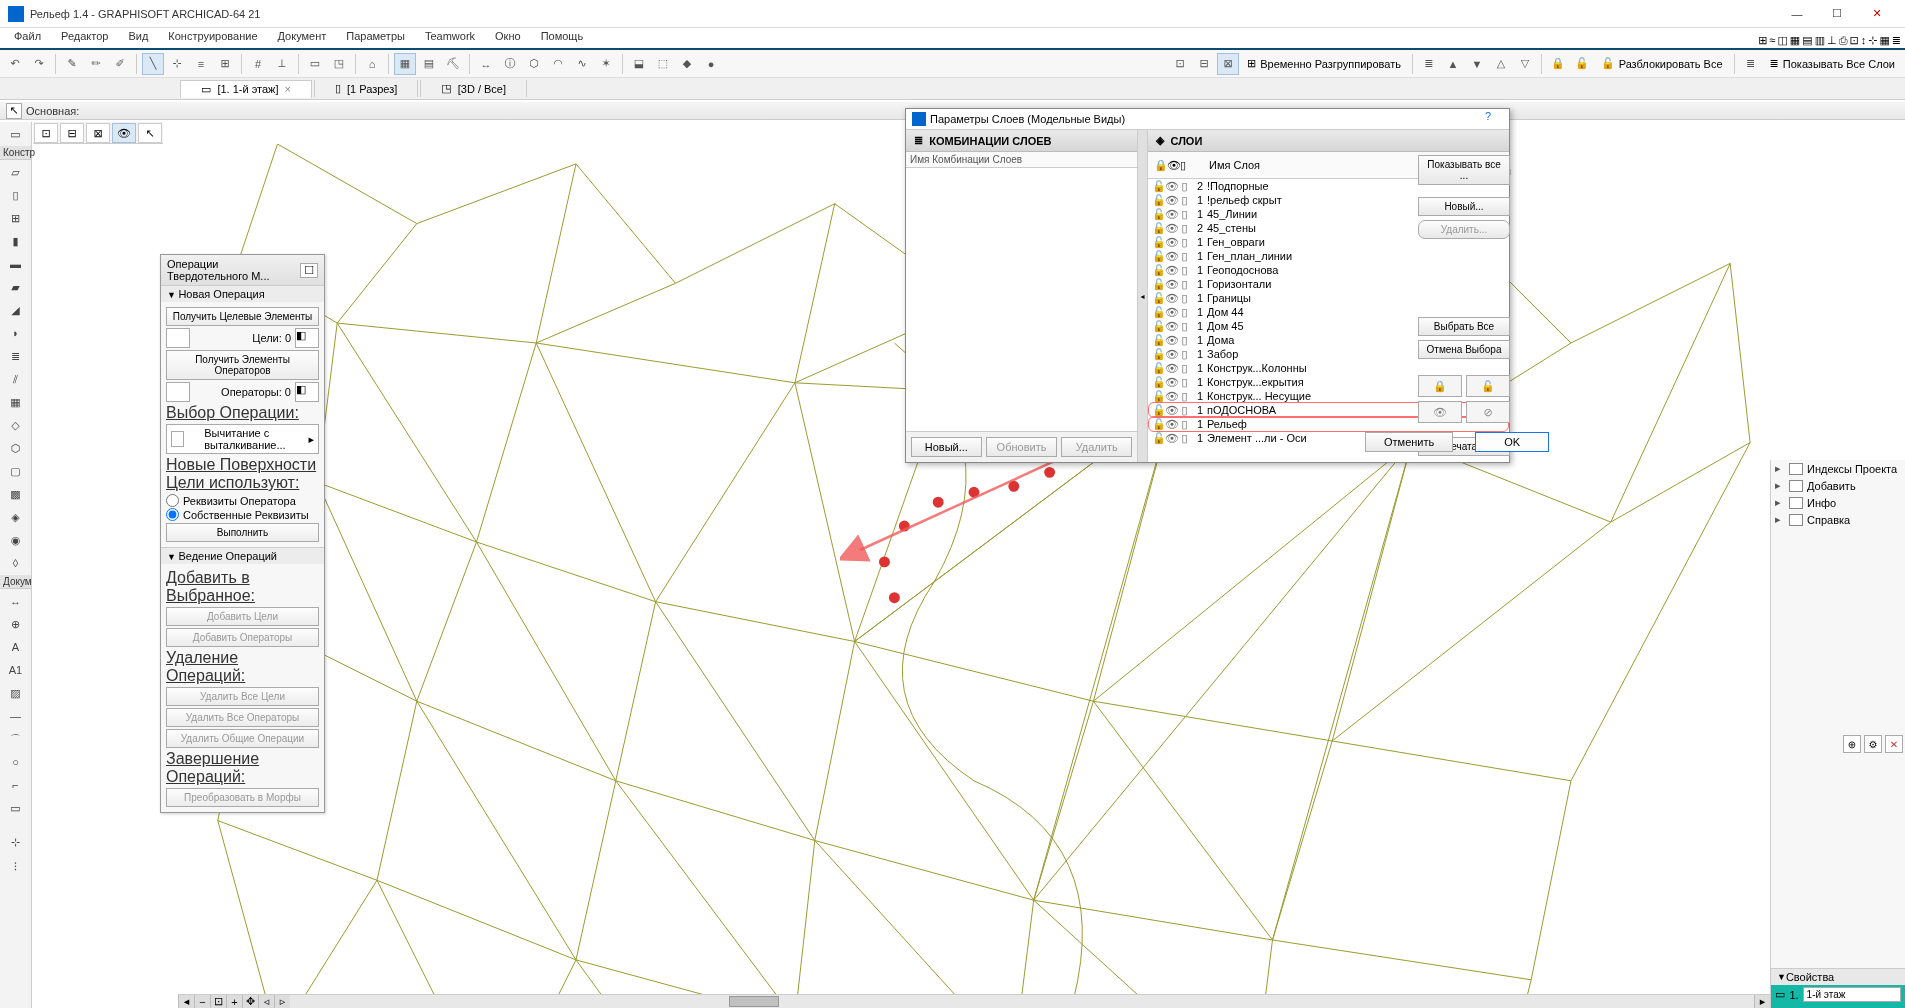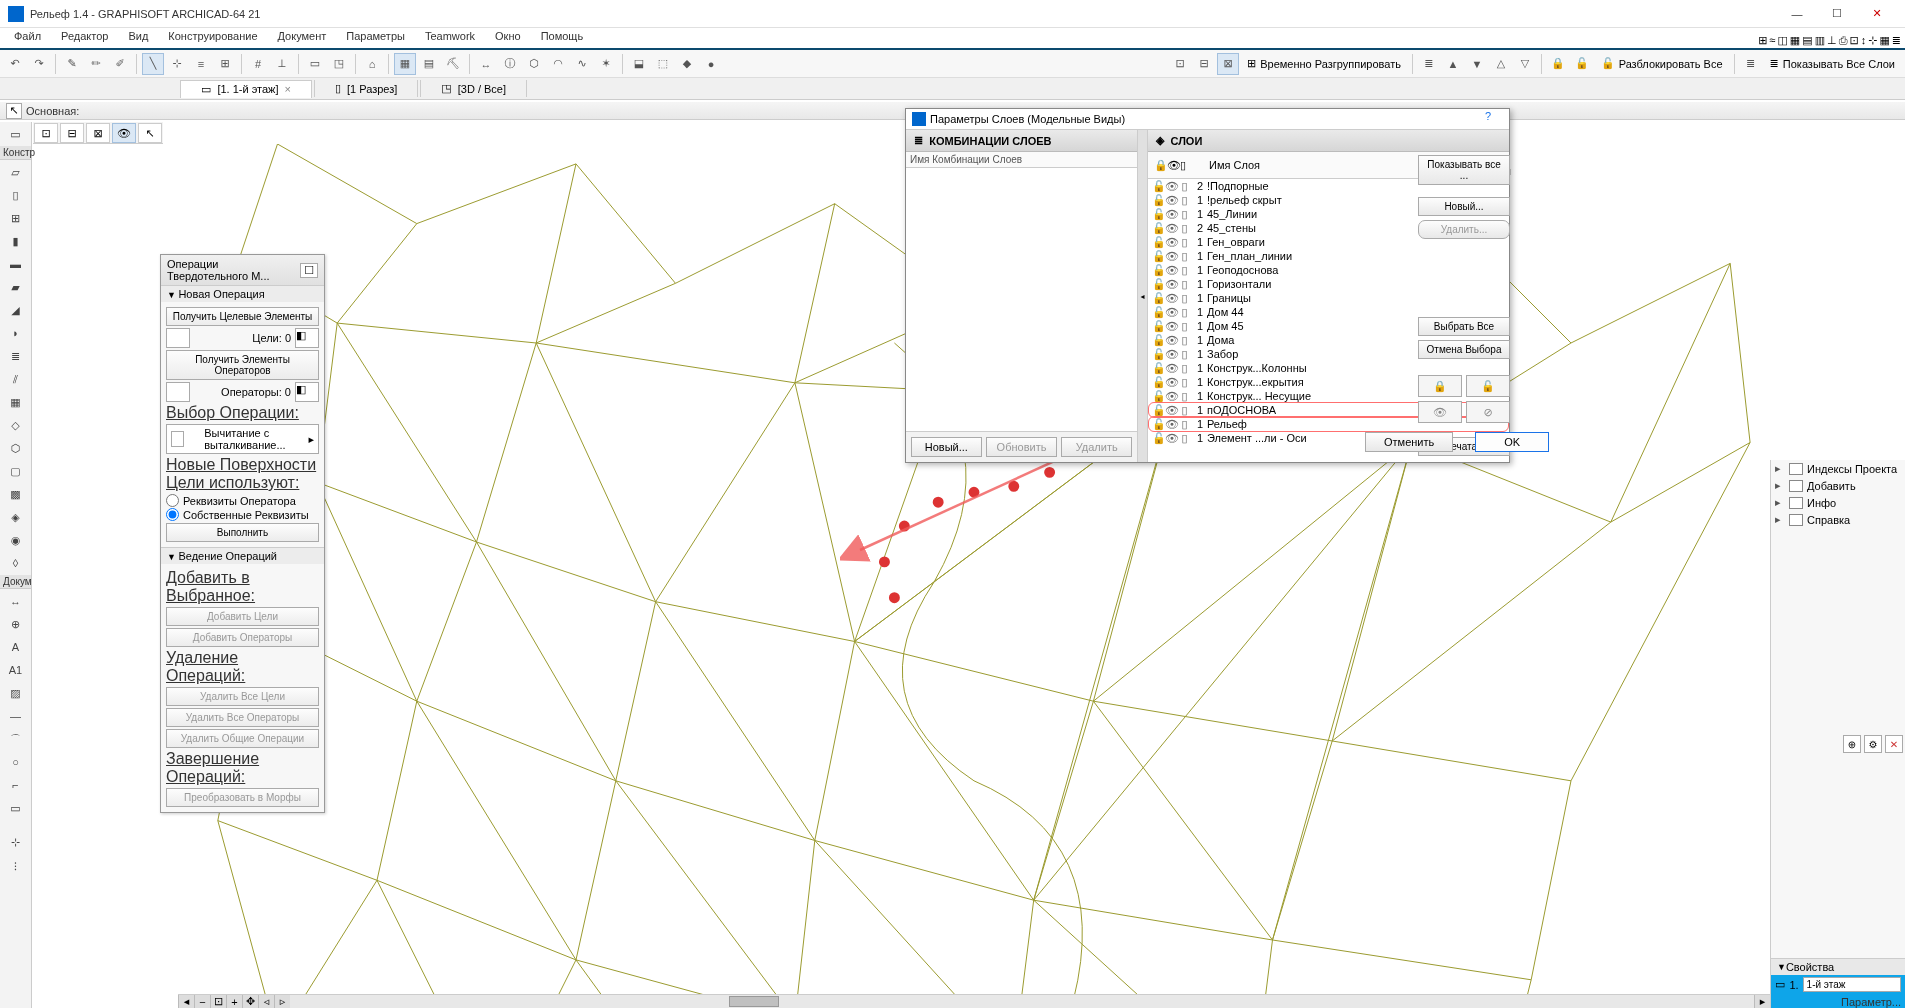--- a/index.html
+++ b/index.html
@@ -95,21 +95,21 @@
 
 .dlg-help { position:absolute; top:110px; left:1485px; color:#1a73e8; cursor:pointer; }
 
 
 .navigator { position:absolute; top:460px; right:0; width:135px; bottom:30px; background:#f7f7f7; border-left:1px solid #ccc; }
 .navigator .nav-row { padding:2px 4px; display:flex; align-items:center; gap:4px; font-size:11px; }
 .navigator .nav-row .expand { width:10px; color:#555; }
 .navigator .nav-row .nicon { width:14px; height:12px; border:1px solid #888; background:#fff; }
 
 
-.props { position:absolute; bottom:0; right:0; width:135px; height:50px; background:#0ea5e9; border-left:1px solid #ccc; border-top:1px solid #ccc; }
+.props { position:absolute; bottom:0; right:0; width:135px; height:40px; background:#14b8a6; border-left:1px solid #ccc; border-top:1px solid #ccc; }
 .props .pr-title { background:#e8e8e8; padding:2px 6px; font-size:11px; display:flex; align-items:center; }
 .props .pr-title::before { content:"▼ "; font-size:9px; }
 .props .pr-row { display:flex; align-items:center; padding:2px 4px; gap:4px; }
 .props .pr-row .field { flex:1; border:1px solid #aaa; padding:1px 3px; background:#fff; font-size:10px; }
 
 
 .hscroll { position:absolute; bottom:0; left:178px; right:135px; height:14px; background:#f0f0f0; border-top:1px solid #ccc; display:flex; }
 .hscroll .track { flex:1; background:#e8e8e8; position:relative; }
 .hscroll .thumb { position:absolute; left:30%; width:50px; top:1px; bottom:1px; background:#c0c0c0; border:1px solid #999; }
 .hscroll .end { width:16px; background:#ddd; border-left:1px solid #bbb; display:flex;align-items:center;justify-content:center; }

